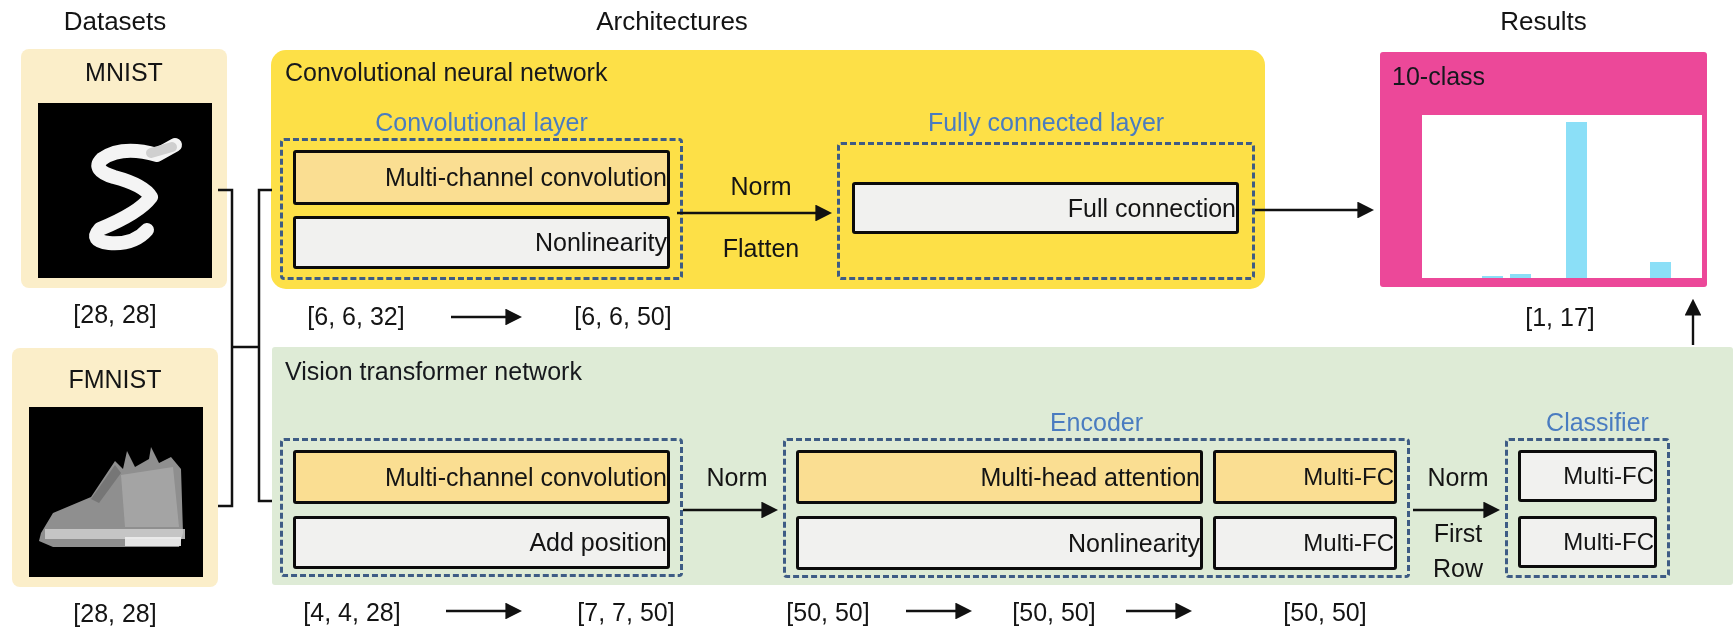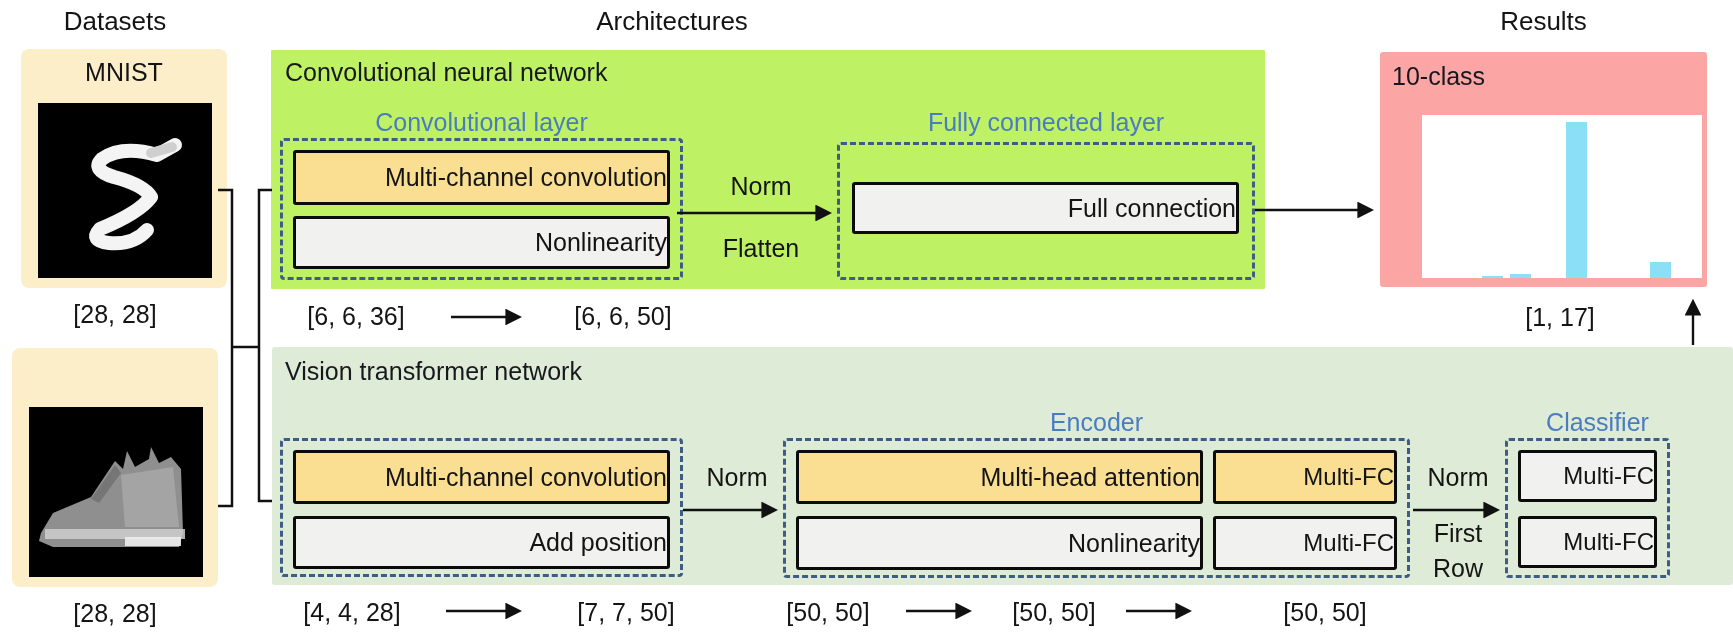--- a/index.html
+++ b/index.html
@@ -45,34 +45,35 @@
       <svg width="174" height="175" viewBox="0 0 174 175">
         <rect x="0" y="0" width="174" height="175" fill="#000"></rect>
         <path d="M137,42 L119,52 Q84,42 64,56 Q53,67 76,74 Q106,82 113,94 Q101,110 62,126 Q51,138 71,140 Q96,142 109,127" fill="none" stroke="#f4f4f4" stroke-width="14" stroke-linecap="round" stroke-linejoin="round"></path>
         <path d="M113,50 L134,44" fill="none" stroke="#cfcfcf" stroke-width="10" stroke-linecap="round"></path>
       </svg>
     </div>
   </div>
   <div class="dim" style="left:12px; top:300px; width:206px;">[28, 28]</div>
 
   <div class="panel ds-panel" style="left:12px; top:348px; width:206px; height:239px;">
+    <div class="ds-name" style="top:17px;">FMNIST</div>
     <div class="ds-img" style="left:17px; top:59px; width:174px; height:170px;">
       <svg width="174" height="170" viewBox="0 0 174 170">
         <rect x="0" y="0" width="174" height="170" fill="#000"></rect>
         <polygon points="12,126 24,106 62,90 86,54 94,62 98,44 106,60 120,52 122,40 130,56 142,50 152,62 154,126 150,140 24,140 10,134" fill="#8f8f8f"></polygon>
         <polygon points="92,68 144,60 150,120 96,120" fill="#ababab" opacity="0.75"></polygon>
         <polygon points="62,92 86,58 92,66 70,96" fill="#6f6f6f" opacity="0.8"></polygon>
         <rect x="16" y="122" width="140" height="10" fill="#cfcfcf" opacity="0.85"></rect>
         <rect x="96" y="130" width="56" height="9" fill="#ededed" opacity="0.9"></rect>
       </svg>
     </div>
   </div>
   <div class="dim" style="left:12px; top:599px; width:206px;">[28, 28]</div>
 
-  <div class="panel" style="left:271px; top:50px; width:994px; height:239px; background:#bef264; border-radius:1px;">
+  <div class="panel" style="left:271px; top:50px; width:994px; height:239px; background:#fde047; border-radius:15px;">
     <div class="panel-title" style="left:14px; top:8px;">Convolutional neural network</div>
 
     <div class="layer-label" style="left:9px; top:58px; width:403px;">Convolutional layer</div>
     <div class="dashed-box" style="left:9px; top:88px; width:397px; height:136px;">
       <div class="node hi" style="left:10px; top:9px; width:377px; height:55px;">
           <span>Multi-channel convolution</span>
         </div>
       <div class="node plain" style="left:10px; top:75px; width:377px; height:53px;">
           <span>Nonlinearity</span>
         </div>
@@ -81,24 +82,24 @@
     <div class="flow-label" style="left:430px; top:122px; width:120px;">Norm</div>
     <div class="flow-label" style="left:430px; top:184px; width:120px;">Flatten</div>
 
     <div class="layer-label" style="left:566px; top:58px; width:418px;">Fully connected layer</div>
     <div class="dashed-box" style="left:566px; top:92px; width:412px; height:132px;">
       <div class="node plain" style="left:12px; top:37px; width:387px; height:52px;">
           <span>Full connection</span>
         </div>
     </div>
   </div>
-  <div class="dim" style="left:286px; top:302px; width:140px;">[6, 6, 36]</div>
+  <div class="dim" style="left:286px; top:302px; width:140px;">[6, 6, 32]</div>
   <div class="dim" style="left:553px; top:302px; width:140px;">[6, 6, 50]</div>
 
-  <div class="panel" style="left:1380px; top:52px; width:327px; height:235px; background:#fca5a5; border-radius:3px;">
+  <div class="panel" style="left:1380px; top:52px; width:327px; height:235px; background:#ec4899; border-radius:3px;">
     <div class="panel-title" style="left:12px; top:10px;">10-class</div>
     <div class="chart" style="left:42px; top:63px; width:280px; height:163px;">
         <div class="slot">
           <div class="bar" style="height: 0%; background: rgb(139, 223, 247);"></div>
         </div>
         <div class="slot">
           <div class="bar" style="height: 0%; background: rgb(139, 223, 247);"></div>
         </div>
         <div class="slot">
           <div class="bar" style="height: 1%; background: rgb(139, 223, 247);"></div>

